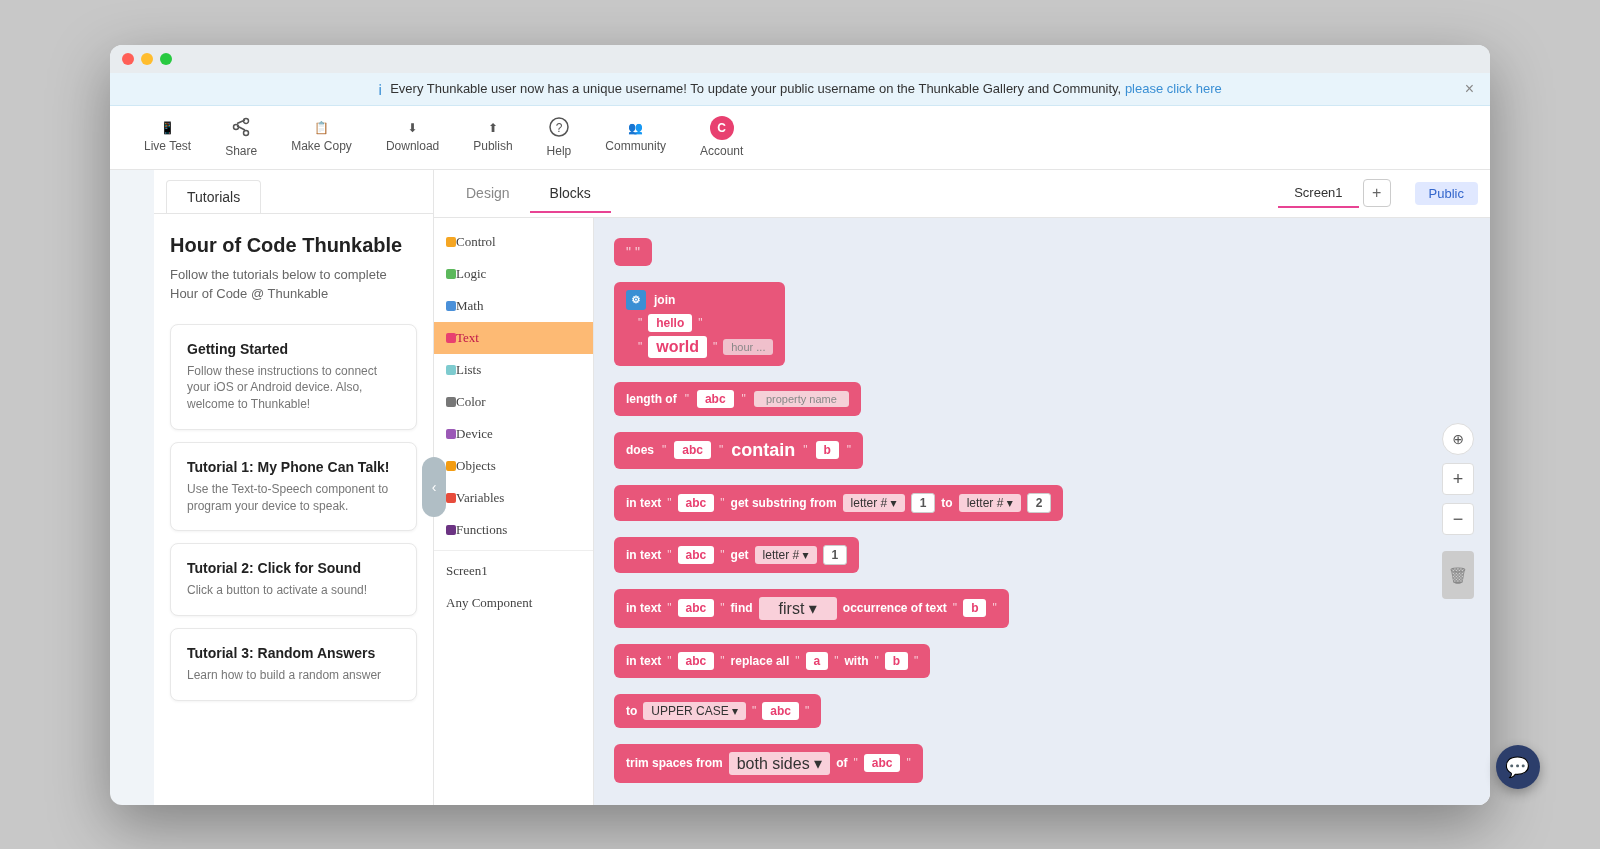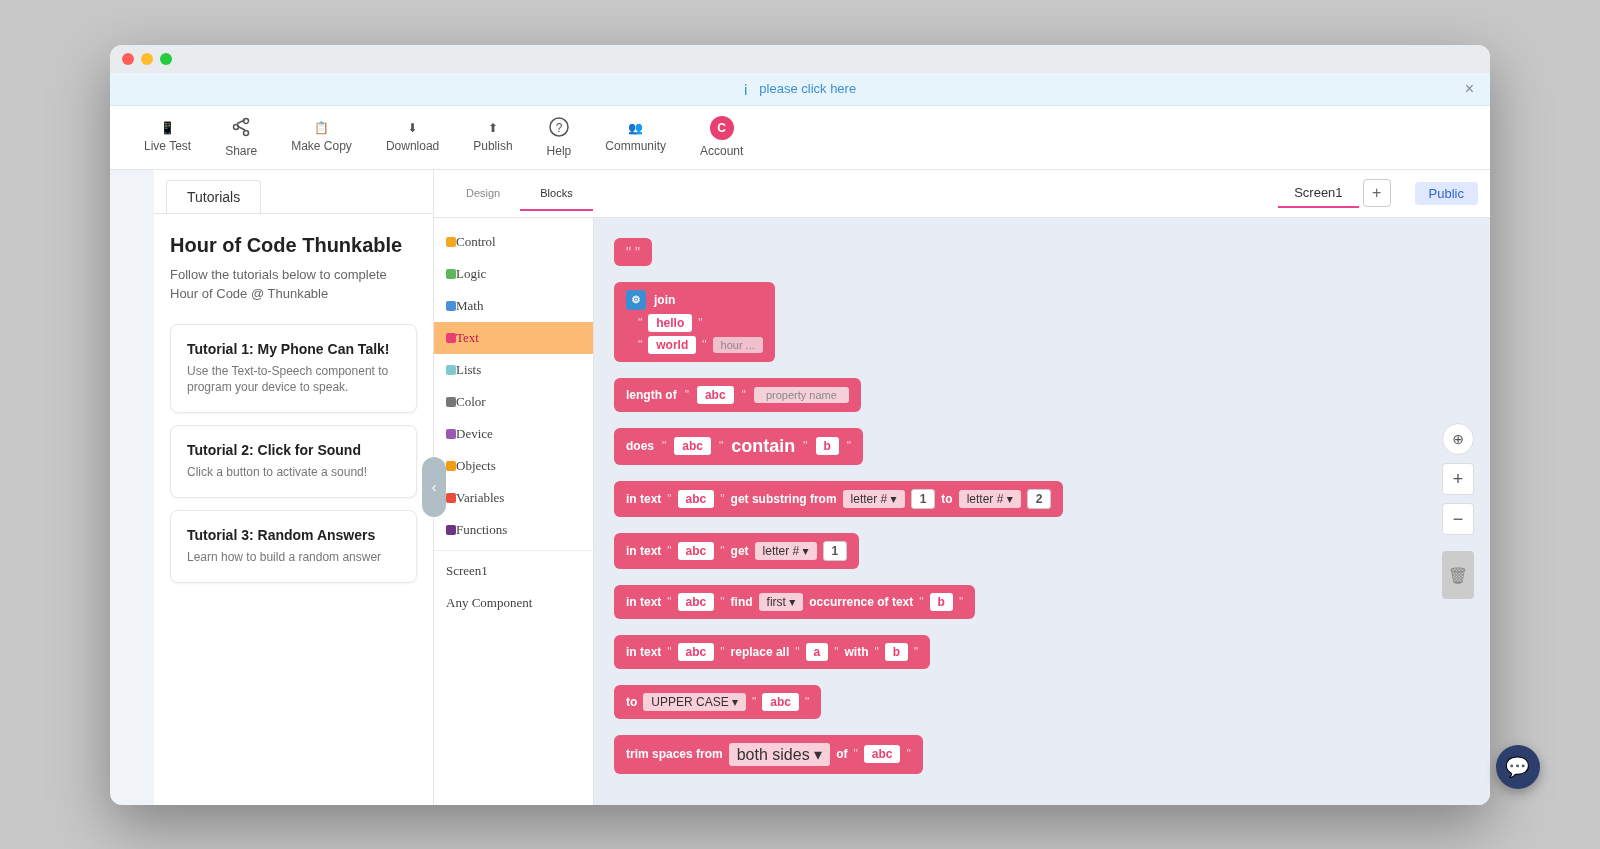--- a/index.html
+++ b/index.html
@@ -184,21 +184,21 @@
       background: #fff;
       border-bottom: 1px solid #e5e5e5;
       display: flex;
       align-items: center;
       padding: 0 12px;
       gap: 0;
       flex-shrink: 0;
     }
     .tab-btn {
       padding: 10px 20px;
-      font-size: 11px;
+      font-size: 14px;
       cursor: pointer;
       border: none;
       background: transparent;
       color: #888;
       border-bottom: 2px solid transparent;
       margin-bottom: -1px;
     }
     .tab-btn.active {
       color: #333;
       border-bottom: 2px solid #e84393;
@@ -351,20 +351,21 @@
 <div class="window">
 
   <div class="titlebar">
     <div class="dot dot-red"></div>
     <div class="dot dot-yellow"></div>
     <div class="dot dot-green"></div>
   </div>
 
   <div class="notif-bar">
     <span class="notif-icon">ℹ</span>
+    <span class="notif-text">Every Thunkable user now has a unique username! To update your public username on the Thunkable Gallery and Community,</span>
     &nbsp;<a class="notif-link">please click here</a>
     <span class="notif-close">×</span>
   </div>
 
   <div class="topnav">
     <div class="nav-actions">
       <button class="nav-btn">
         <span>📱</span>
         <span>Live Test</span>
       </button>
@@ -411,20 +412,24 @@
   <div class="main-content">
 
     <div style="position:relative;display:flex;padding-left:44px;">
       <div class="sidebar">
         <div class="sidebar-tabs">
           <div class="sidebar-tab">Tutorials</div>
         </div>
         <div class="sidebar-content">
           <div class="sidebar-title">Hour of Code Thunkable</div>
           <div class="sidebar-desc">Follow the tutorials below to complete Hour of Code @ Thunkable</div>
+          <div class="tutorial-card">
+            <div class="tutorial-card-title">Getting Started</div>
+            <div class="tutorial-card-desc">Follow these instructions to connect your iOS or Android device. Also, welcome to Thunkable!</div>
+          </div>
           <div class="tutorial-card">
             <div class="tutorial-card-title">Tutorial 1: My Phone Can Talk!</div>
             <div class="tutorial-card-desc">Use the Text-to-Speech component to program your device to speak.</div>
           </div>
           <div class="tutorial-card">
             <div class="tutorial-card-title">Tutorial 2: Click for Sound</div>
             <div class="tutorial-card-desc">Click a button to activate a sound!</div>
           </div>
           <div class="tutorial-card">
             <div class="tutorial-card-title">Tutorial 3: Random Answers</div>
@@ -515,21 +520,21 @@
                 <div class="join-icon">⚙</div>
                 <span>join</span>
               </div>
               <div class="join-row">
                 <span style="color:rgba(255,255,255,0.7);font-size:12px;">"</span>
                 <span style="background:#fff;color:#e84070;padding:2px 8px;border-radius:3px;font-size:12px;font-weight:600;">hello</span>
                 <span style="color:rgba(255,255,255,0.7);font-size:12px;">"</span>
               </div>
               <div class="join-row">
                 <span style="color:rgba(255,255,255,0.7);font-size:12px;">"</span>
-                <span style="background:#fff;color:#e84070;padding:2px 8px;border-radius:3px;font-size:12px;font-weight:600;">world</span>
+                <span style="background:#fff;color:#e84070;padding:2px 8px;border-radius:3px;font-size:16px;font-weight:600;">world</span>
                 <span style="color:rgba(255,255,255,0.7);font-size:12px;">"</span>
                 <span style="background:#f0c0cc;color:#888;padding:2px 8px;border-radius:3px;font-size:11px;">hour ...</span>
               </div>
             </div>
           </div>
 
           <div class="block-row">
             <div style="display:inline-flex;align-items:center;background:#e8567a;border-radius:6px;padding:8px 12px;gap:8px;">
               <span style="color:white;font-size:12px;font-weight:600;">length of</span>
               <span style="color:rgba(255,255,255,0.7);font-size:12px;">"</span>
@@ -579,21 +584,21 @@
             </div>
           </div>
 
           <div class="block-row">
             <div style="display:inline-flex;align-items:center;background:#e8567a;border-radius:6px;padding:8px 12px;gap:6px;">
               <span style="color:white;font-size:12px;font-weight:600;">in text</span>
               <span style="color:rgba(255,255,255,0.7);font-size:12px;">"</span>
               <span style="background:#fff;color:#e84070;padding:2px 8px;border-radius:3px;font-size:12px;font-weight:600;">abc</span>
               <span style="color:rgba(255,255,255,0.7);font-size:12px;">"</span>
               <span style="color:white;font-size:12px;font-weight:600;">find</span>
-              <span style="background:#f9d0da;color:#333;padding:2px 8px;border-radius:3px;font-size:12px;cursor:pointer;">first ▾</span>
+              <span style="background:#f9d0da;color:#333;padding:2px 20px;border-radius:3px;font-size:16px;cursor:pointer;">first ▾</span>
               <span style="color:white;font-size:12px;font-weight:600;">occurrence of text</span>
               <span style="color:rgba(255,255,255,0.7);font-size:12px;">"</span>
               <span style="background:#fff;color:#e84070;padding:2px 8px;border-radius:3px;font-size:12px;font-weight:600;">b</span>
               <span style="color:rgba(255,255,255,0.7);font-size:12px;">"</span>
             </div>
           </div>
 
           <div class="block-row">
             <div style="display:inline-flex;align-items:center;background:#e8567a;border-radius:6px;padding:8px 12px;gap:6px;">
               <span style="color:white;font-size:12px;font-weight:600;">in text</span>

